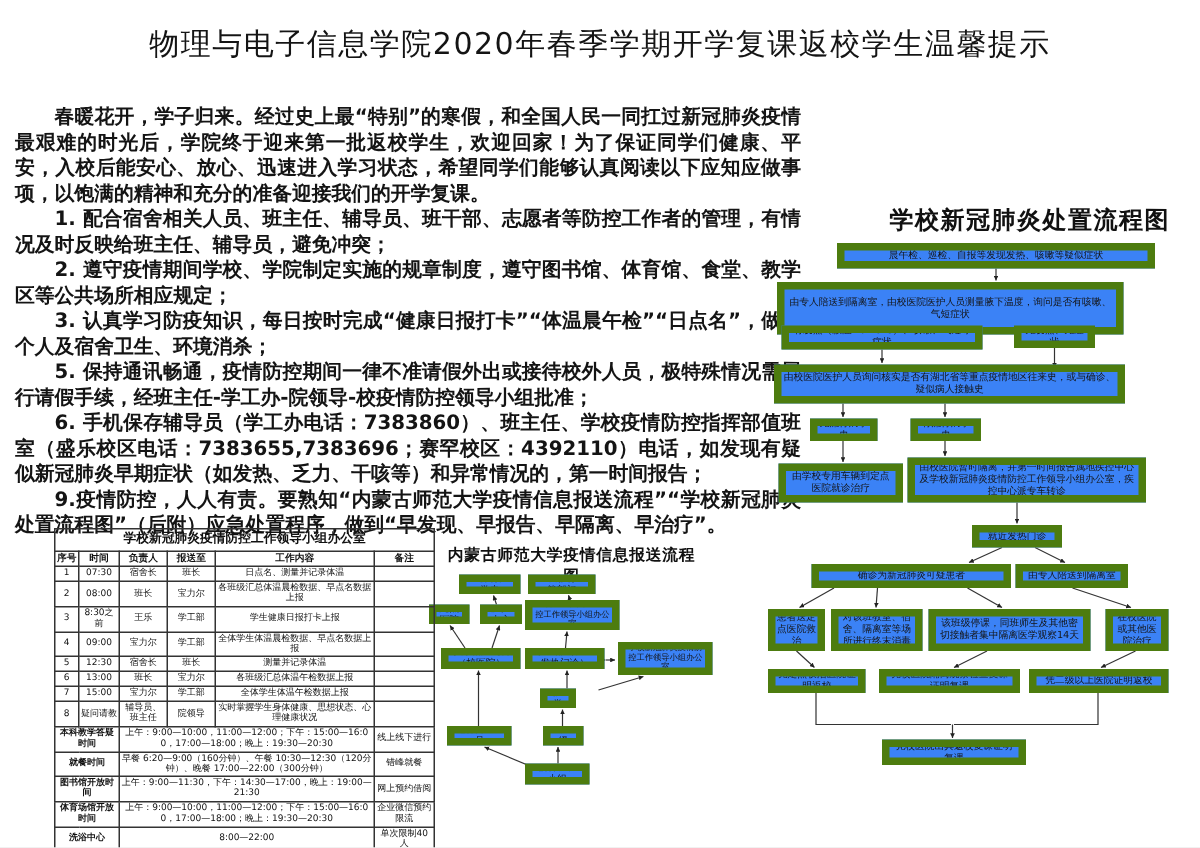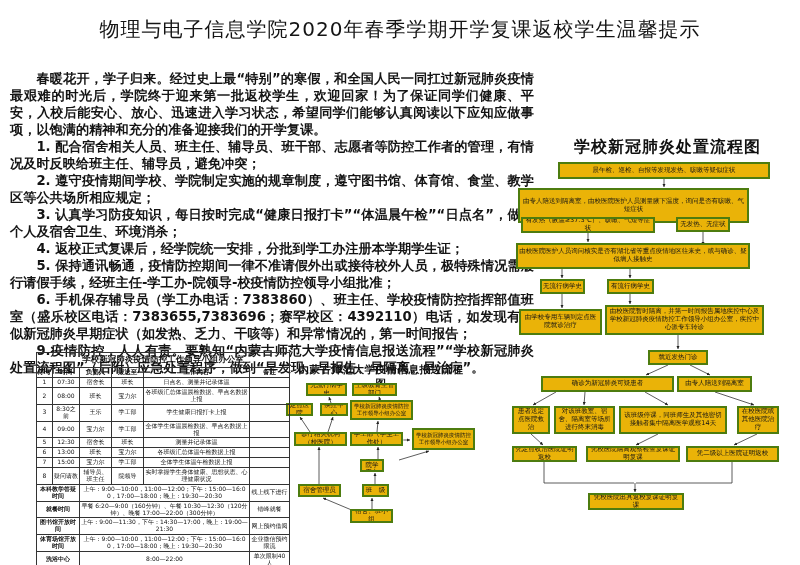--- a/index.html
+++ b/index.html
@@ -5,23 +5,23 @@
   html,body{margin:0;padding:0;background:#e8e8e8;}
   .page{position:relative;width:800px;height:565px;background:#ffffff;
         font-family:"DejaVu Sans","Liberation Sans",sans-serif;color:#141414;overflow:hidden;}
   .page-title{position:absolute;top:16px;left:0;width:100%;text-align:center;margin:0;
         font-size:20px;font-weight:400;letter-spacing:1px;}
   .body-text{position:absolute;left:10px;top:70px;width:524px;font-size:13.2px;font-weight:700;
         line-height:17px;text-align:justify;}
   .body-text p{margin:0;text-indent:2em;}
   .flow-title{position:absolute;font-weight:700;color:#111;
         font-family:"DejaVu Serif","Liberation Serif",serif;}
-  #disposal-title{left:555px;top:137px;width:225px;text-align:center;font-size:16px;letter-spacing:1px;}
+  #disposal-title{left:555px;top:137px;width:225px;text-align:right;font-size:16px;letter-spacing:1px;}
   #report-title{left:296px;top:363px;width:170px;text-align:center;font-size:10.5px;letter-spacing:0.5px;}
-  .fb{position:absolute;box-sizing:border-box;border:2px solid #4d7c0f;background:#eab308;
+  .fb{position:absolute;box-sizing:border-box;border:5px solid #4d7c0f;background:#3b82f6;
       display:flex;align-items:center;justify-content:center;text-align:center;
       font-size:6.5px;line-height:1.2;padding:1px;overflow:hidden;}
   .fb.tiny{font-size:5.5px;}
   #arrows{position:absolute;left:0;top:0;pointer-events:none;}
   table.tt{position:absolute;left:36px;top:352px;width:253px;border-collapse:collapse;
       font-size:6px;line-height:1.15;color:#111;table-layout:fixed;}
   .tt td,.tt th{border:0.8px solid #333;padding:1px;text-align:center;vertical-align:middle;
       overflow:hidden;word-break:break-all;}
   .tt .ttl{font-size:8.5px;font-weight:700;padding:2px;border:0.8px solid #333;}
   .tt th{font-size:6.5px;font-weight:700;}
@@ -32,21 +32,20 @@
 
 <div class="page">
 
   <h1 class="page-title">物理与电子信息学院2020年春季学期开学复课返校学生温馨提示</h1>
 
   <div class="body-text">
     <p>春暖花开，学子归来。经过史上最“特别”的寒假，和全国人民一同扛过新冠肺炎疫情最艰难的时光后，学院终于迎来第一批返校学生，欢迎回家！为了保证同学们健康、平安，入校后能安心、放心、迅速进入学习状态，希望同学们能够认真阅读以下应知应做事项，以饱满的精神和充分的准备迎接我们的开学复课。</p>
     <p>1. 配合宿舍相关人员、班主任、辅导员、班干部、志愿者等防控工作者的管理，有情况及时反映给班主任、辅导员，避免冲突；</p>
     <p>2. 遵守疫情期间学校、学院制定实施的规章制度，遵守图书馆、体育馆、食堂、教学区等公共场所相应规定；</p>
     <p>3. 认真学习防疫知识，每日按时完成“健康日报打卡”“体温晨午检”“日点名”，做好个人及宿舍卫生、环境消杀；</p>
-    <p>4. 返校正式复课后，经学院统一安排，分批到学工办注册本学期学生证；</p>
     <p>5. 保持通讯畅通，疫情防控期间一律不准请假外出或接待校外人员，极特殊情况需履行请假手续，经班主任-学工办-院领导-校疫情防控领导小组批准；</p>
     <p>6. 手机保存辅导员（学工办电话：7383860）、班主任、学校疫情防控指挥部值班室（盛乐校区电话：7383655,7383696；赛罕校区：4392110）电话，如发现有疑似新冠肺炎早期症状（如发热、乏力、干咳等）和异常情况的，第一时间报告；</p>
     <p>9.疫情防控，人人有责。要熟知“内蒙古师范大学疫情信息报送流程”“学校新冠肺炎处置流程图”（后附）应急处置程序，做到“早发现、早报告、早隔离、早治疗”。</p>
   </div>
 
   <svg id="arrows" width="800" height="565">
     <defs>
       <marker id="ah" markerWidth="4" markerHeight="4" refX="4" refY="2" orient="auto">
         <path d="M0,0 L4,2 L0,4 z" fill="#222"></path>
       </marker>
@@ -114,21 +113,21 @@
   <div class="fb" style="left:686px;top:446px;width:93px;height:16px">凭二级以上医院证明返校</div>
   <div class="fb" style="left:588px;top:493px;width:96px;height:17px">凭校医院出具返校复课证明复课</div>
 
   <div class="flow-title" id="report-title">内蒙古师范大学疫情信息报送流程图</div>
   <div class="fb" style="left:306px;top:383px;width:41px;height:13px">无流行病学史</div>
   <div class="fb" style="left:352px;top:383px;width:45px;height:13px">上级教育主管部门</div>
   <div class="fb" style="left:286px;top:403px;width:27px;height:13px">定点医院</div>
   <div class="fb" style="left:320px;top:403px;width:28px;height:13px">疾控中心</div>
   <div class="fb tiny" style="left:350px;top:400px;width:63px;height:20px">学校新冠肺炎疫情防控工作领导小组办公室</div>
   <div class="fb" style="left:294px;top:432px;width:53px;height:14px">诊疗相关机构（校医院）</div>
-  <div class="fb" style="left:350px;top:432px;width:53px;height:14px">学工部（学生工作处）</div>
+  <div class="fb" style="left:350px;top:432px;width:53px;height:14px">学工部（就近发热门诊）</div>
   <div class="fb tiny" style="left:412px;top:428px;width:63px;height:22px">学校新冠肺炎疫情防控工作领导小组办公室</div>
   <div class="fb" style="left:360px;top:459px;width:24px;height:13px">各学院学工办</div>
   <div class="fb" style="left:298px;top:484px;width:43px;height:13px">宿舍管理员</div>
   <div class="fb" style="left:362px;top:484px;width:27px;height:13px">班　级</div>
   <div class="fb" style="left:350px;top:509px;width:43px;height:14px">宿舍、班小组</div>
 
   <table class="tt">
     <colgroup>
         <col style="width:16px">
         <col style="width:27px">

